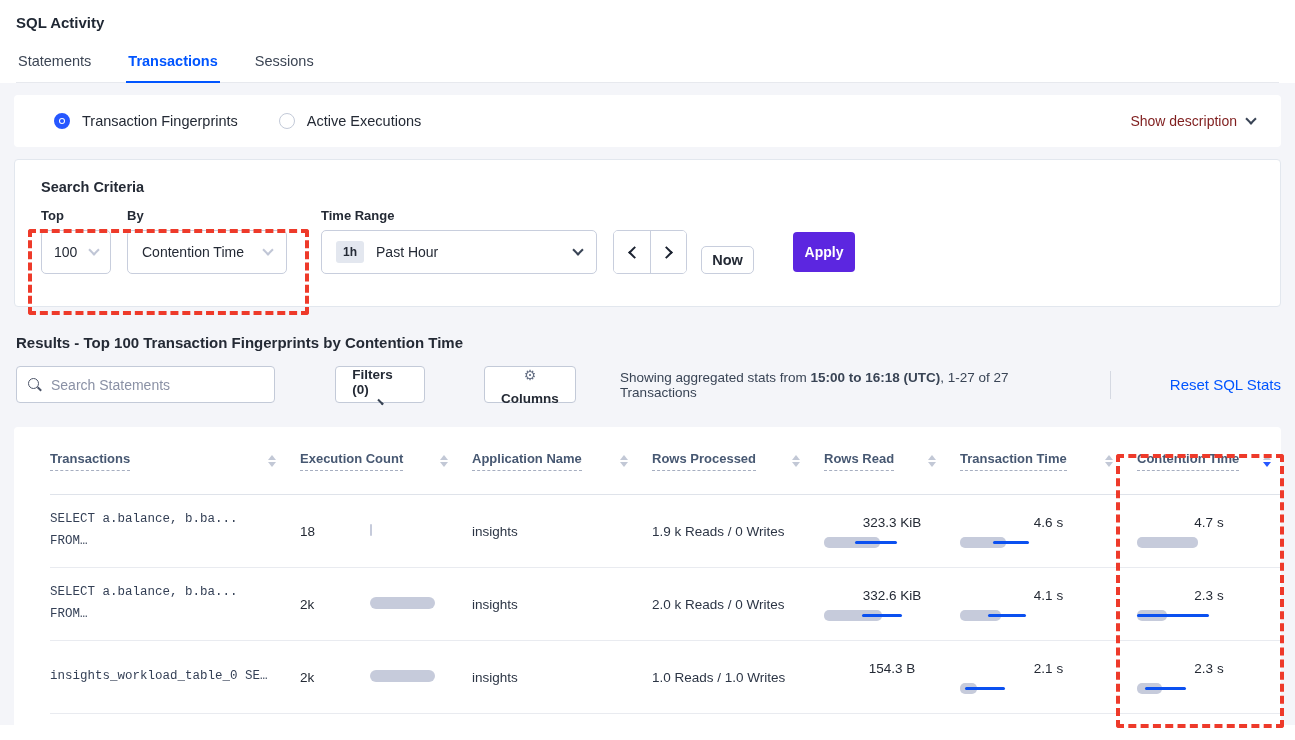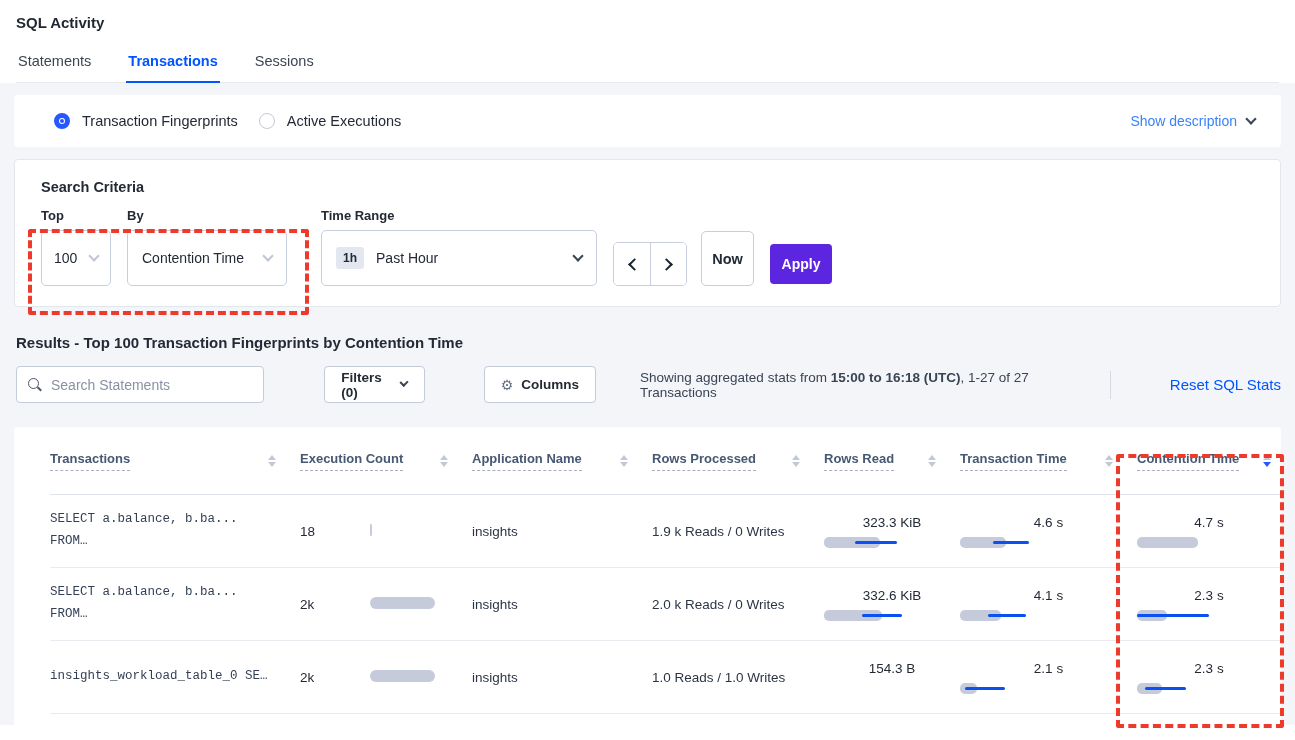--- a/index.html
+++ b/index.html
@@ -14,60 +14,60 @@
   .tab { font-size:14.5px; color:#3c4554; padding:0 2px 12px; cursor:pointer; }
   .tab.active { color:#0055ff; font-weight:700; border-bottom:2px solid #0055ff; margin-bottom:-1px; }
 
   
   .body { background:#f4f5f9; padding:12px 14px 0; height:642px; }
 
   .card { background:#fff; border-radius:4px; }
 
   
   .viewbar { height:52px; display:flex; align-items:center; justify-content:space-between; padding:0 26px 0 40px; }
-  .radios { display:flex; gap:21px; align-items:center; }
+  .radios { display:flex; gap:41px; align-items:center; }
   .radio-opt { display:flex; gap:12px; align-items:center; font-size:14.5px; color:#242a35; cursor:pointer; }
   .rdot { width:16px; height:16px; border-radius:50%; position:relative; flex:0 0 auto; }
   .rdot.sel { background:#fff; border:5px solid #2657ff; }
   .rdot.sel::after { content:""; position:absolute; left:50%; top:50%; width:4px; height:4px; margin:-2px 0 0 -2px; background:#2657ff; border-radius:50%; }
   .rdot.unsel { background:#fff; border:1.5px solid #c3cad8; }
-  .showdesc { display:flex; align-items:center; gap:10px; font-size:14px; color:#3b82f6; cursor:pointer; }
+  .showdesc { display:flex; align-items:center; gap:10px; font-size:14px; color:#7f1d1d; cursor:pointer; }
 
   .chev { display:inline-block; width:8px; height:8px; border-right:2px solid #394455; border-bottom:2px solid #394455; transform:rotate(45deg); margin-top:-4px; }
   .chev.lt { border-color:#c0c6d6; }
 
   
   .criteria { margin-top:12px; border:1px solid #e2e7ee; padding:19px 26px 22px; height:148px; }
   .crit-h { font-size:14.5px; font-weight:700; margin-bottom:13px; }
   .fields { display:flex; align-items:flex-end; }
   .field { margin-right:16px; }
   .flabel { font-size:13px; font-weight:700; color:#242a35; margin-bottom:7px; }
-  .select { height:56px; border:1px solid #c8cedd; border-radius:5px; background:#fff; display:flex; align-items:center; font-size:14px; color:#242a35; cursor:pointer; }
+  .select { height:44px; border:1px solid #c8cedd; border-radius:5px; background:#fff; display:flex; align-items:center; font-size:14px; color:#242a35; cursor:pointer; }
   .sel-top { width:70px; padding:0 12px; justify-content:space-between; }
   .sel-by { width:160px; padding:0 14px; justify-content:space-between; margin-right:18px; }
   .sel-time { width:276px; padding:0 14px; gap:12px; }
   .sel-time .spacer { flex:1; }
   .badge-1h { background:#e3e7ef; border-radius:3px; font-size:12px; font-weight:700; padding:4px 7px; }
   .field-time { margin-right:16px; }
   .navgroup { display:flex; border:1px solid #c8cedd; border-radius:5px; height:44px; overflow:hidden; margin-right:14px; }
   .navbtn { width:36px; display:flex; align-items:center; justify-content:center; background:#fff; cursor:pointer; }
   .navbtn + .navbtn { border-left:1px solid #c8cedd; }
   .chev-b { width:9px; height:9px; border-right:2.5px solid #1b2230; border-bottom:2.5px solid #1b2230; }
   .chev-b.left { transform:rotate(135deg); margin-left:4px; }
   .chev-b.right { transform:rotate(-45deg); margin-right:4px; }
-  .btn-now { height:55px; width:53px; border:1px solid #c8cedd; border-radius:5px; background:#fff; font-size:14.5px; font-weight:600; color:#242a35; margin-right:16px; cursor:pointer; font-family:inherit; }
+  .btn-now { height:28px; width:53px; border:1px solid #c8cedd; border-radius:5px; background:#fff; font-size:14.5px; font-weight:600; color:#242a35; margin-right:39px; cursor:pointer; font-family:inherit; }
   .btn-apply { height:40px; width:62px; border:none; border-radius:4px; background:#5c26e0; color:#fff; font-size:14px; font-weight:700; cursor:pointer; font-family:inherit; margin-bottom:2px; }
 
   
   .results-h { margin:27px 2px 15px; font-size:15px; font-weight:700; }
   .toolbar { display:flex; align-items:center;gap:44px; }
   .searchbox { width:280px; height:37px; border:1px solid #c3cad8; border-radius:4px; background:#fff; display:flex; align-items:center; padding:0 11px; gap:9px; margin-left:2px; }
   .searchbox input { border:none; outline:none; flex:1; font-size:14px; color:#242a35; font-family:inherit; background:transparent; }
   .searchbox input::placeholder { color:#8a91a5; }
-  .tbtn { height:37px; border:1px solid #c3cad8; border-radius:4px; background:#fff; display:flex; align-items:center; gap:8px; font-size:13.5px; font-weight:700; color:#242a35; padding:0 16px; cursor:pointer; }
+  .tbtn { height:37px; border:1px solid #c3cad8; border-radius:4px; background:#fff; display:flex; align-items:center; gap:8px; font-size:13.5px; font-weight:700; color:#242a35; padding:0 16px; cursor:pointer;flex-direction:column; }
   .tbtn.filters { margin-left:16px; }
   .tbtn.columns { margin-left:15px; }
   .gear { font-size:14px; color:#667085; font-weight:400; }
   .stats { margin-left:auto; display:flex; align-items:center; font-size:13.5px; color:#394455; }
   .stats b { font-weight:700; }
   .vdiv { width:1px; height:28px; background:#d5d9e2; margin:0 15px; }
   .resetlink { color:#0055ff; font-size:15px; cursor:pointer; white-space:nowrap; }
 
   
   .tablecard { margin-top:24px; height:100%; padding-left:36px; }

